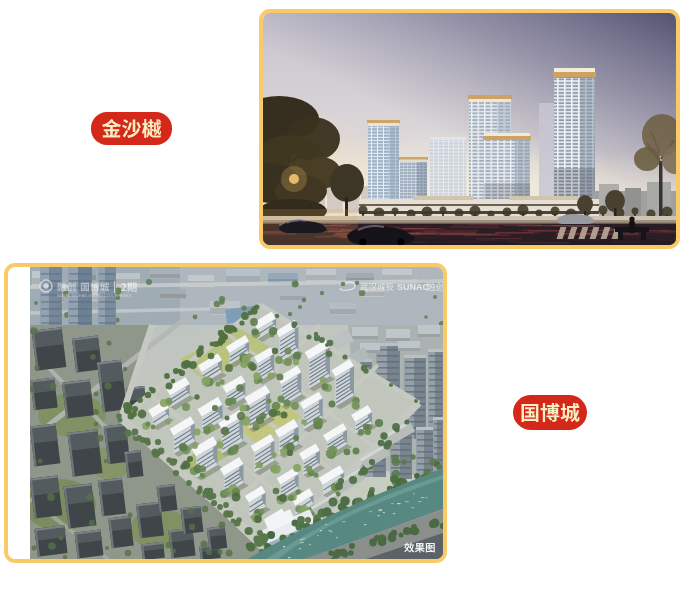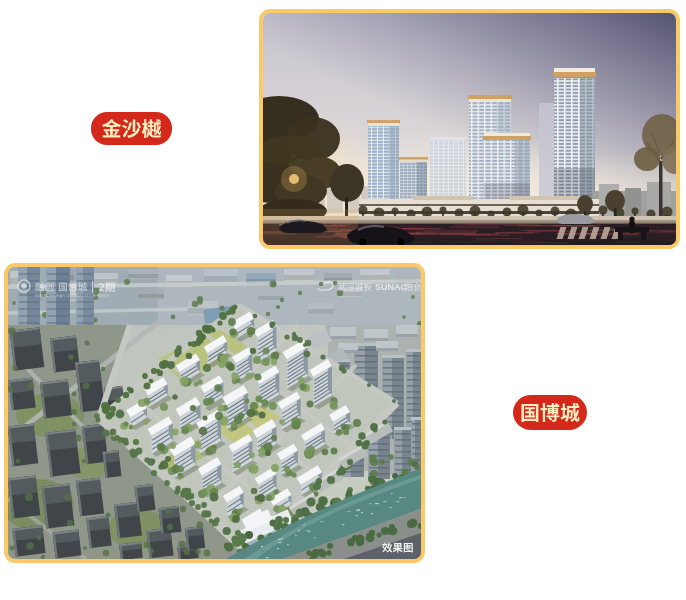--- a/index.html
+++ b/index.html
@@ -336,21 +336,21 @@
           <rect x="366" y="208" width="6" height="12" rx="2" fill="#14110f"></rect>
         </g>
 </svg>
 </div>
 
 <div style="position:absolute;left:513px;top:395px;"><svg width="74" height="35" viewBox="0 0 74 35" xmlns="http://www.w3.org/2000/svg">
         <rect x="0" y="0" width="74" height="35" rx="18" fill="#d3281a"></rect>
         <path d="M11.8 20.6V22.5H22.2V20.6H20.8L21.8 20.0C21.5 19.5 20.8 18.7 20.3 18.2H21.4V16.2H18.0V14.3H21.8V12.2H12.0V14.3H15.8V16.2H12.5V18.2H15.8V20.6ZM18.6 18.8C19.1 19.3 19.7 20.0 20.0 20.6H18.0V18.2H19.9ZM8.5 8.9V26.9H11.0V25.9H22.9V26.9H25.4V8.9ZM11.0 23.7V11.1H22.9V23.7Z M34.8 12.7V19.6H36.8V18.6H38.8V19.6H40.9V18.6H43.1V19.2H41.3V20.4H33.4V22.3H36.2L35.2 23.1C36.0 23.9 37.1 25.0 37.6 25.8L39.3 24.5C38.8 23.8 38.0 23.0 37.2 22.3H41.3V24.6C41.3 24.9 41.2 24.9 40.9 24.9C40.7 24.9 39.7 24.9 38.9 24.9C39.2 25.5 39.5 26.3 39.6 26.9C40.9 26.9 41.9 26.9 42.6 26.6C43.4 26.3 43.5 25.7 43.5 24.7V22.3H46.4V20.4H43.5V19.6H45.2V12.7H40.9V11.9H46.3V10.1H45.0L45.5 9.5C44.9 9.1 43.7 8.4 42.8 8.1L41.8 9.3C42.2 9.5 42.7 9.8 43.2 10.1H40.9V8.1H38.8V10.1H33.8V11.9H38.8V12.7ZM38.8 16.4V17.1H36.8V16.4ZM40.9 16.4H43.1V17.1H40.9ZM38.8 15.0H36.8V14.2H38.8ZM40.9 15.0V14.2H43.1V15.0ZM29.8 8.1V13.1H27.6V15.3H29.8V26.9H32.1V15.3H34.1V13.1H32.1V8.1Z M64.0 15.1C63.7 16.4 63.3 17.7 62.8 18.9C62.6 17.1 62.4 15.2 62.4 13.1H66.2V10.9H65.1L65.9 10.4C65.6 9.7 64.7 8.7 64.0 8.0L62.3 9.0C62.9 9.5 63.5 10.3 63.9 10.9H62.3C62.3 10.0 62.3 9.0 62.3 8.1H60.0L60.1 10.9H54.0V17.5C54.0 18.8 54.0 20.2 53.7 21.6L53.4 20.1L51.9 20.6V15.1H53.4V12.9H51.9V8.4H49.7V12.9H47.9V15.1H49.7V21.4C48.9 21.7 48.2 21.9 47.6 22.1L48.3 24.5C49.9 23.9 51.8 23.1 53.5 22.3C53.2 23.5 52.7 24.6 51.9 25.5C52.4 25.8 53.3 26.5 53.7 27.0C54.9 25.6 55.6 23.7 55.9 21.7C56.2 22.3 56.4 23.1 56.4 23.6C57.1 23.7 57.7 23.6 58.1 23.6C58.6 23.5 58.9 23.3 59.2 22.9C59.6 22.3 59.7 20.5 59.8 16.0C59.8 15.8 59.8 15.2 59.8 15.2H56.2V13.1H60.2C60.3 16.4 60.6 19.5 61.1 21.9C60.1 23.3 58.8 24.5 57.3 25.3C57.8 25.7 58.7 26.5 59.0 26.9C60.0 26.2 61.0 25.4 61.8 24.4C62.4 25.8 63.2 26.7 64.2 26.7C65.7 26.7 66.3 25.8 66.6 22.7C66.1 22.5 65.4 21.9 65.0 21.4C64.9 23.5 64.7 24.4 64.5 24.4C64.1 24.4 63.7 23.7 63.4 22.3C64.6 20.4 65.5 18.1 66.1 15.4ZM56.2 17.2H57.8C57.8 20.1 57.7 21.2 57.5 21.5C57.4 21.7 57.2 21.7 57.0 21.7C56.8 21.7 56.4 21.7 55.9 21.7C56.2 20.2 56.2 18.8 56.2 17.6Z" fill="#fdeec1"></path>
       </svg></div>
 
-<div class="frame" style="left:4px;top:263px;width:413px;height:292px;">
+<div class="frame" style="left:4px;top:263px;width:413px;height:292px;padding-left:22px;">
 <svg width="413" height="292" viewBox="0 0 413 292" xmlns="http://www.w3.org/2000/svg">
 <defs>
 <linearGradient id="base2" x1="0" y1="0" x2="0.3" y2="1">
  <stop offset="0" stop-color="#b4bcc0"></stop>
  <stop offset="0.35" stop-color="#c0c6bf"></stop>
  <stop offset="1" stop-color="#c8cdc1"></stop>
 </linearGradient>
 </defs>
 
 <rect width="413" height="292" fill="url(#base2)"></rect>

